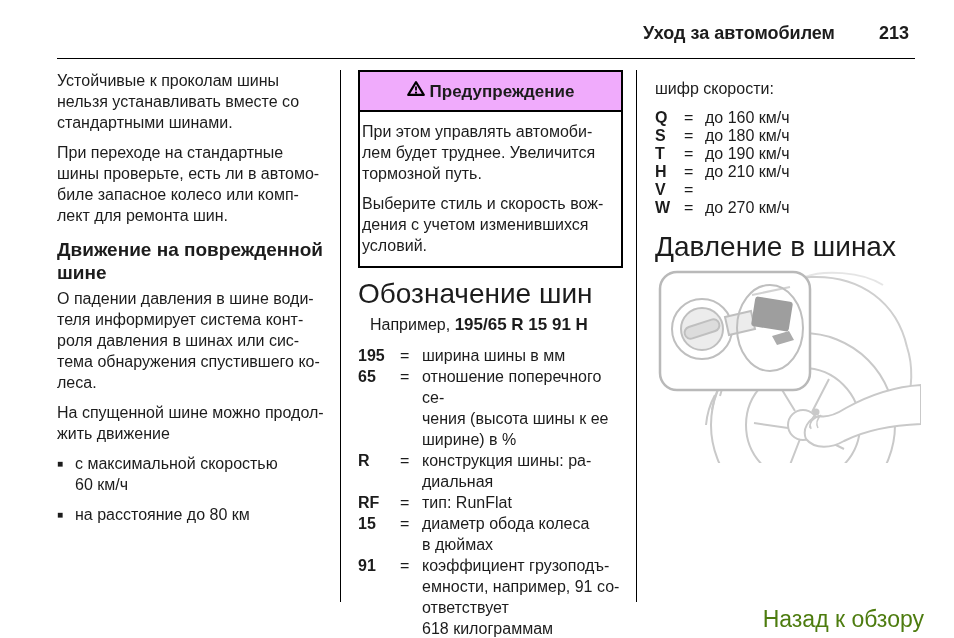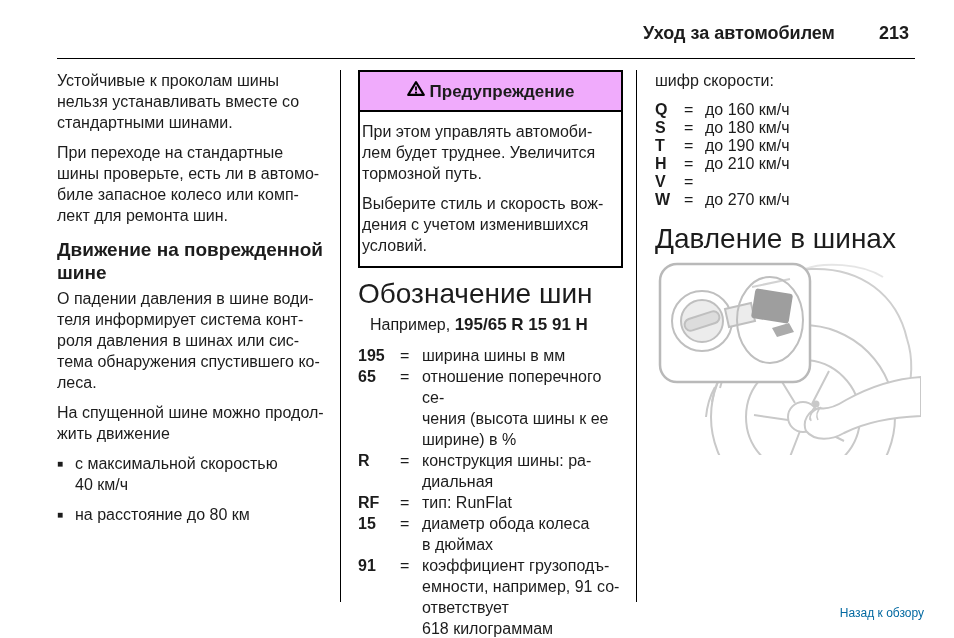--- a/index.html
+++ b/index.html
@@ -35,29 +35,29 @@
     display:flex; align-items:center; justify-content:center; gap:5px; padding:8px 4px;
   }
   .warn-body { padding:9px 10px 10px 2px; }
   .warn-body .para:last-child { margin-bottom:0; }
   
   .example-line { margin:0 0 10px 12px; }
   .example-line b { font-size:17px; }
   .defrow { display:grid; grid-template-columns:42px 22px 1fr; }
   .defrow .term { font-weight:bold; }
   
-  .speed-label { margin:0 0 10px 0; }
+  .speed-label { margin:8px 0 10px 0; }
   .speedrow { display:grid; grid-template-columns:29px 21px 1fr; line-height:18px; }
   .speedrow .code { font-weight:bold; }
   .speed-list { margin-bottom:17px; }
   
   .col-3 .pressure-para { line-height:20px; margin-bottom:8px; }
   .illustration { width:266px; height:196px; margin-top:2px; }
   
-  .back-link { position:absolute; top:606px; right:30px; font-size:12px; color:#0369a1; cursor:pointer; text-decoration:none; }
+  .back-link { position:absolute; top:606px; right:30px; font-size:23px; color:#4d7c0f; cursor:pointer; text-decoration:none; }
 </style>
 </head>
 <body>
 
 <div class="page">
 
   <div class="hdr-title">Уход за автомобилем</div>
   <div class="hdr-page">213</div>
   <div class="hdr-rule"></div>
 
@@ -77,21 +77,21 @@
     <p class="para lines">О падении давления в шине води-
 теля информирует система конт-
 роля давления в шинах или сис-
 тема обнаружения спустившего ко-
 леса.</p>
     <p class="para lines">На спущенной шине можно продол-
 жить движение</p>
     <div class="bullet">
       <span class="sq">■</span>
       <span class="lines">с максимальной скоростью
-40 км/ч</span>
+60 км/ч</span>
     </div>
     <div class="bullet">
       <span class="sq">■</span>
       <span class="lines">на расстояние до 80 км</span>
     </div>
   </div>
 
   <div class="col col-2">
 
     <div class="warnbox">

